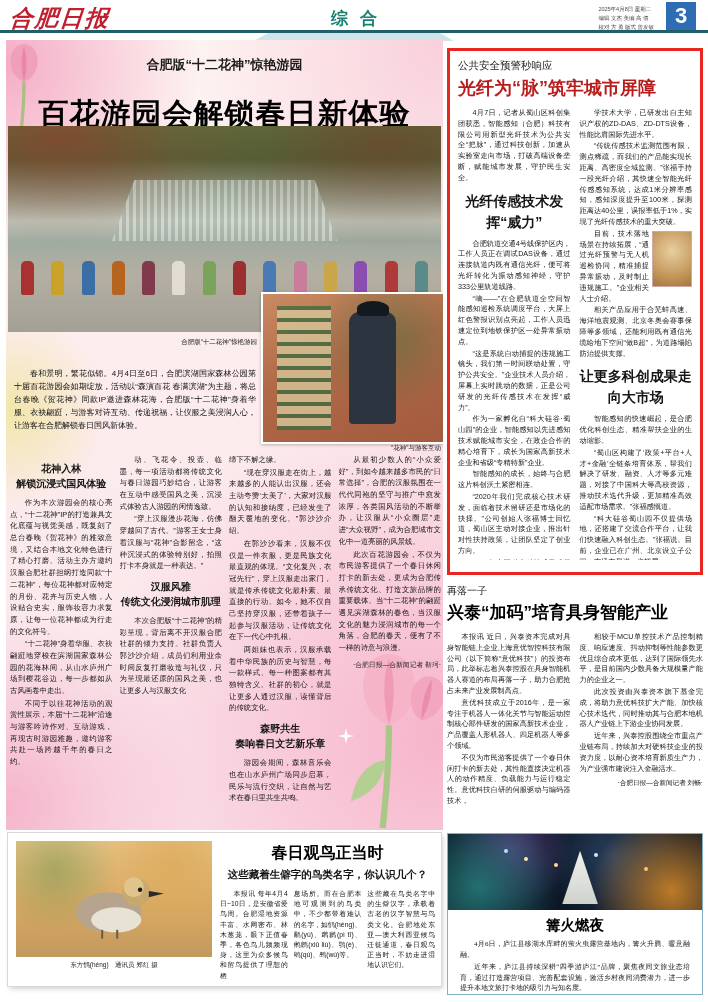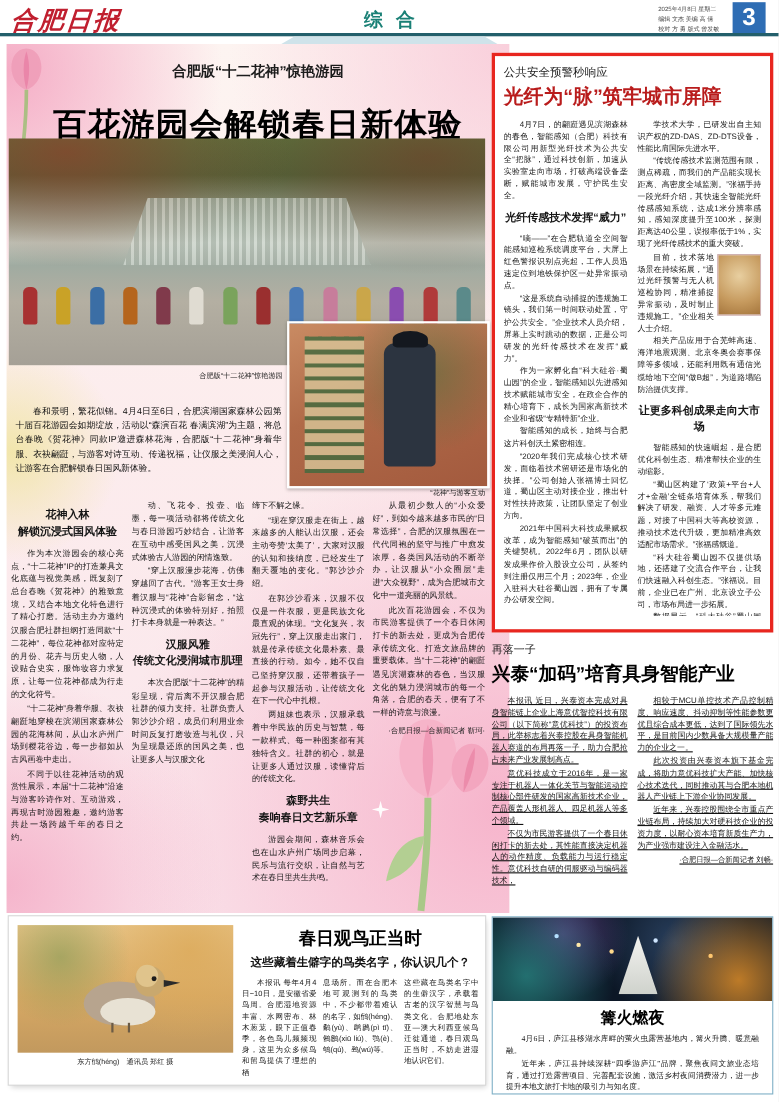--- a/index.html
+++ b/index.html
@@ -18,21 +18,21 @@
   .header-trap{position:absolute;left:254px;top:33px;width:200px;height:8px;background:#cfe3ea;
             clip-path:polygon(7% 0,93% 0,100% 100%,0 100%);}
   
   .main-art{position:absolute;left:6px;top:40px;width:437px;height:790px;overflow:hidden;
     background:
       radial-gradient(circle at 0% 3%,rgba(243,160,190,.85),transparent 22%),
       radial-gradient(circle at 100% 0%,rgba(248,198,214,.8),transparent 28%),
       radial-gradient(circle at 98% 88%,rgba(246,175,200,.9),transparent 42%),
       radial-gradient(circle at 1% 47%,rgba(238,228,150,.75),transparent 16%),
       radial-gradient(circle at 0% 97%,rgba(243,160,190,.7),transparent 22%),
-      linear-gradient(180deg,#fdf4f1,#fceced 45%,#fae6ec); padding-left: 20px;}
+      linear-gradient(180deg,#fdf4f1,#fceced 45%,#fae6ec);}
   .kicker{position:absolute;left:0;right:0;top:16px;text-align:center;font-size:13px;font-weight:700;color:#1c1c1c;}
   .headline{position:absolute;left:0;right:0;top:34px;text-align:center;font-size:30px;
             font-weight:900;letter-spacing:1px;color:#000;}
   .photo-main{position:absolute;left:2px;top:86px;width:433px;height:206px;overflow:hidden;
     background:
       radial-gradient(ellipse at 12% 6%,rgba(148,58,40,.65),transparent 38%),
       radial-gradient(ellipse at 88% 8%,rgba(120,52,36,.55),transparent 40%),
       linear-gradient(180deg,#55753f 0%,#4c673a 16%,#87977f 30%,#c2ccc1 46%,#a0aba1 56%,#b4afa2 72%,#a5a096 100%);}
   .streaks{position:absolute;left:24%;top:26%;width:52%;height:30%;opacity:.6;
     background:repeating-linear-gradient(90deg,#dfe5de 0 3px,#aab4aa 3px 7px);
@@ -62,29 +62,29 @@
     clip-path:polygon(50% 0,60% 40%,100% 50%,60% 60%,50% 100%,40% 60%,0 50%,40% 40%);opacity:.95;}
   .tulip{position:absolute;}
   
   .red-box{position:absolute;left:447px;top:48px;width:256px;height:527px;border:3px solid #e8261f;
            background:#fff;box-sizing:border-box;padding:6px 8px 4px;}
   .red-kicker{font-size:10.5px;color:#1c1c1c;margin:2px 0 3px;}
   .red-title{font-size:18px;font-weight:900;color:#b91c1c;margin:0 0 8px;}
   .red-cols{display:flex;gap:9px;height:452px;overflow:hidden;}
   .red-col{flex:1;font-size:7.2px;line-height:1.5;text-align:justify;color:#161616;}
   .red-col p{margin:0 0 1px;text-indent:2em;}
-  .red-sub{text-align:center;font-weight:700;font-size:10px;margin:7px 0 6px;text-indent:0;}
+  .red-sub{text-align:center;font-weight:700;font-size:14px;margin:7px 0 6px;text-indent:0;}
   .mini-photo{float:right;width:38px;height:54px;margin:2px 0 2px 3px;
     background:radial-gradient(circle at 50% 35%,#e8cfa0,#c69a5e 60%,#a5763d);border:1px solid #caa;}
   .red-byline{text-align:right;font-size:6.6px;margin-top:4px;text-indent:0;}
   
   .xt{position:absolute;left:447px;top:582px;width:256px;height:248px;}
   .xt-kicker{font-size:10px;color:#1c1c1c;margin:2px 0 3px;}
   .xt-title{font-size:17px;font-weight:900;color:#000;margin:0 0 8px;}
-  .xt-cols{display:flex;gap:9px;height:188px;overflow:hidden;text-decoration:underline;}
+  .xt-cols{display:flex;gap:9px;height:188px;overflow:hidden;}
   .xt-col{flex:1;font-size:7.2px;line-height:1.5;text-align:justify;color:#161616;}
   .xt-col p{margin:0 0 1px;text-indent:2em;}
   
   .bird{position:absolute;left:8px;top:833px;width:433px;height:153px;background:#fff;
         box-shadow:0 0 0 1px #d8d8d8,2px 3px 5px rgba(0,0,0,.18);box-sizing:border-box;}
   .bird-photo{position:absolute;left:8px;top:8px;width:196px;height:116px;overflow:hidden;
     background:
       radial-gradient(circle at 20% 25%,rgba(120,150,80,.55),transparent 35%),
       radial-gradient(circle at 80% 20%,rgba(220,170,90,.8),transparent 45%),
       linear-gradient(180deg,#e8c487,#d8a964 55%,#c2995e);}
@@ -219,22 +219,23 @@
         <div class="byline">·合肥日报—合新闻记者 靳珂·</div>
       </div>
     </div>
   </section>
 
   <aside class="red-box">
     <div class="red-kicker">公共安全预警秒响应</div>
     <h2 class="red-title">光纤为“脉”筑牢城市屏障</h2>
     <div class="red-cols">
       <div class="red-col">
-        <p>4月7日，的翩跹遇见滨湖森林的春色，智能感知（合肥）科技有限公司用新型光纤技术为公共安全“把脉”，通过科技创新，加速从实验室走向市场，打破高端设备垄断，赋能城市发展，守护民生安全。</p>
+        <p>4月7日，记者从蜀山区科创集团获悉，智能感知（合肥）科技有限公司用新型光纤技术为公共安全“把脉”，通过科技创新，加速从实验室走向市场，打破高端设备垄断，赋能城市发展，守护民生安全。</p>
         <div class="red-sub">光纤传感技术发挥“威力”</div>
+        <p>合肥轨道交通4号线保护区内，工作人员正在调试DAS设备，通过连接轨道内既有通信光纤，便可将光纤转化为振动感知神经，守护333公里轨道线路。</p>
         <p>“嘀——”在合肥轨道全空间智能感知巡检系统调度平台，大屏上红色警报识别点亮起，工作人员迅速定位到地铁保护区一处异常振动点。</p>
         <p>“这是系统自动捕捉的违规施工镜头，我们第一时间联动处置，守护公共安全。”企业技术人员介绍，屏幕上实时跳动的数据，正是公司研发的光纤传感技术在发挥“威力”。</p>
         <p>作为一家孵化自“科大硅谷·蜀山园”的企业，智能感知以先进感知技术赋能城市安全，在政企合作的精心培育下，成长为国家高新技术企业和省级“专精特新”企业。</p>
         <p>智能感知的成长，始终与合肥这片科创沃土紧密相连。</p>
         <p>“2020年我们完成核心技术研发，面临着技术留研还是市场化的抉择。”公司创始人张福博士回忆道，蜀山区主动对接企业，推出针对性扶持政策，让团队坚定了创业方向。</p>
         <p>2021年中国科大科技成果赋权改革，成为智能感知“破茧而出”的关键契机。2022年6月，团队以研发成果作价入股设立公司，从签约到注册仅用三个月；2023年，企业入驻科大硅谷蜀山园，拥有了专属办公研发空间。</p>
 
       </div>
       <div class="red-col">
         <p>学技术大学，已研发出自主知识产权的ZD-DAS、ZD-DTS设备，性能比肩国际先进水平。</p>

